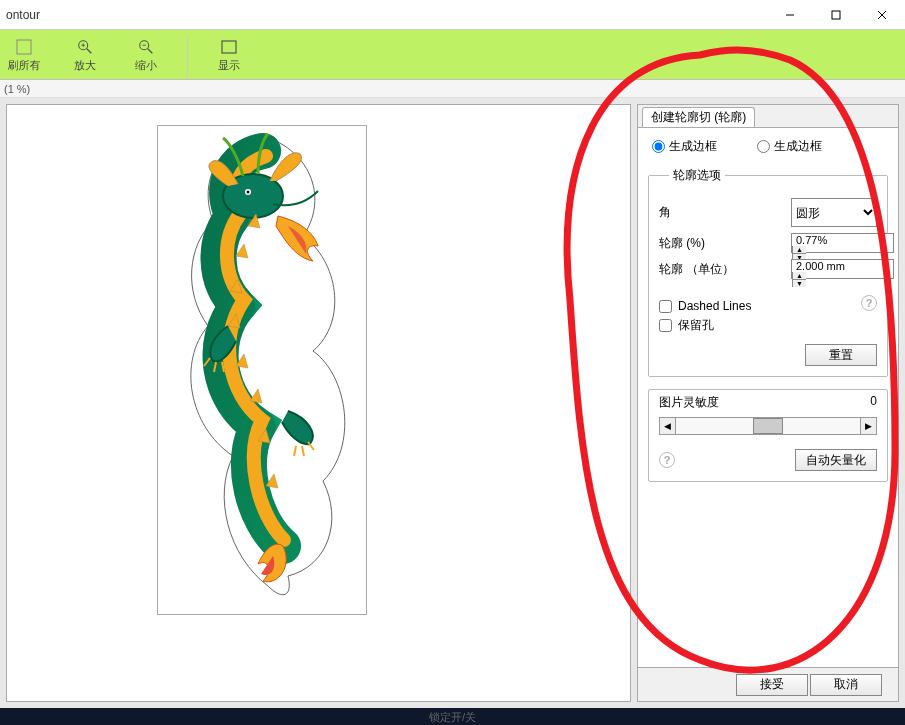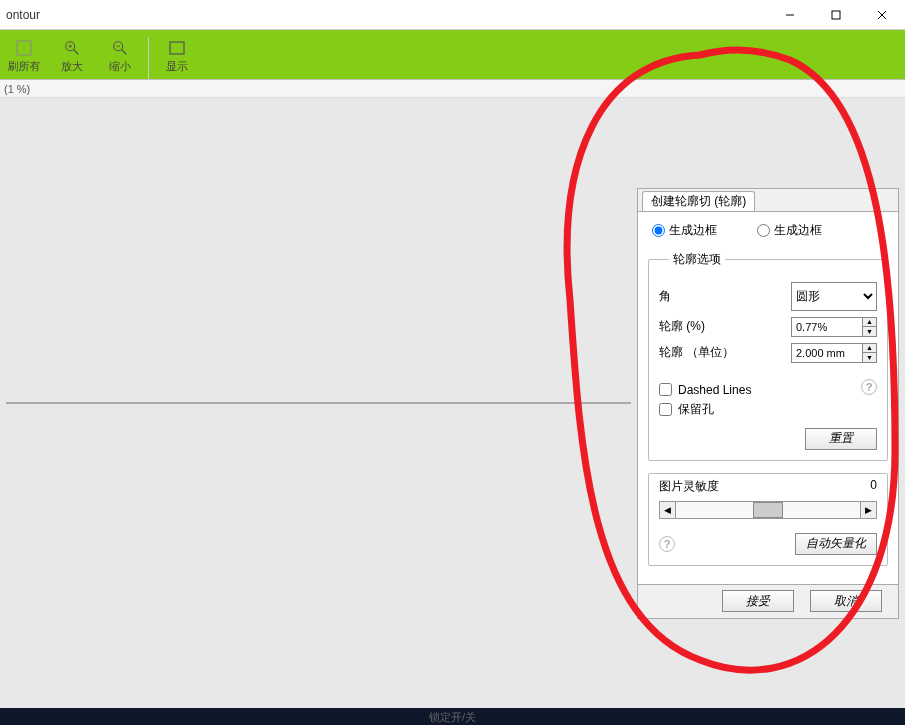--- a/index.html
+++ b/index.html
@@ -5,71 +5,71 @@
   * { box-sizing: border-box; font-family: "Microsoft YaHei", "Segoe UI", sans-serif; }
   html, body { margin: 0; padding: 0; }
   body { background: #e8e8e8; width: 905px; height: 725px; overflow: hidden; font-size: 12px; color: #000; }
 
   
   .titlebar { height: 30px; background: #fff; display: flex; align-items: center; border-bottom: 1px solid #ccc; }
   .titlebar .title { flex: 1; padding-left: 6px; font-size: 12px; color: #333; }
   .winbtn { width: 46px; height: 30px; display: flex; align-items: center; justify-content: center; color: #333; }
 
   
-  .toolbar { height: 50px; background: #84cc16; display: flex; align-items: flex-end; gap: 0; border-bottom: 1px solid #bfbfbf; padding-top: 2px; }
+  .toolbar { height: 50px; background: #bef264; display: flex; align-items: center; gap: 13px; border-bottom: 1px solid #bfbfbf; padding-top: 2px; }
   .tbtn { width: 48px; height: 46px; display: flex; flex-direction: column; align-items: center; justify-content: center; gap: 2px; font-size: 11px; color: #444; }
   .tbtn svg { width: 20px; height: 20px; }
   .tsep { width: 1px; height: 42px; background: #ccc; margin: 2px 4px 0 4px; }
   .tbtn-icon { width: 18px; height: 18px; display: flex; align-items: center; justify-content: center; }
 
   
   .zoomrow { height: 18px; background: #f5f5f5; font-size: 11px; color: #555; padding-left: 4px; border-bottom: 1px solid #ddd; display: flex; align-items: center; }
 
   
-  .main { display: flex; height: 610px; align-items: center; }
+  .main { display: flex; height: 610px; }
   .canvas { flex: 1; background: #fff; margin: 6px 0 6px 6px; border: 1px solid #aaa; position: relative; overflow: hidden; }
   .dragon-wrap { position: absolute; left: 150px; top: 20px; width: 210px; height: 490px; border: 1px solid #aaa; background: #fff; }
 
   .sidepanel { width: 262px; background: #f0f0f0; margin: 6px 6px 6px 6px; border: 1px solid #aaa; position: relative; display: flex; flex-direction: column; }
   .tabbar { height: 22px; display: flex; align-items: flex-end; padding: 2px 4px 0 4px; }
   .tab { background: #fff; border: 1px solid #aaa; border-bottom: none; border-radius: 3px 3px 0 0; padding: 2px 8px; font-size: 12px; height: 20px; display: flex; align-items: center; }
   .panelbody { flex: 1; background: #fff; border-top: 1px solid #aaa; margin: 0; padding: 10px 10px 6px 10px; overflow: hidden; }
 
   .radios { display: flex; gap: 40px; margin-bottom: 12px; padding-left: 4px; }
   .radio { display: flex; align-items: center; gap: 4px; font-size: 12px; }
   .radio input { margin: 0; }
 
   fieldset { border: 1px solid #bbb; border-radius: 2px; padding: 8px 10px 10px 10px; margin: 0 0 12px 0; }
   legend { font-size: 12px; padding: 0 4px; margin-left: 10px; }
   .formrow { display: flex; align-items: center; margin: 6px 0; }
   .formrow label.lbl { flex: 1; font-size: 12px; }
   .formrow .field { width: 86px; }
 
   select.sel { width: 86px; height: 29px; font-size: 12px; border: 1px solid #888; background: #fff; }
-  .spin { display: flex; width: 86px; height: 20px; border: 1px solid #888; background: #fff; }
+  .spin { display: flex; width: 103px; height: 20px; border: 1px solid #888; background: #fff; flex-direction: column; }
   .spin input { flex: 1; border: none; font-size: 11px; padding: 0 4px; outline: none; width: 100%; }
   .spin .arrows { width: 14px; display: flex; flex-direction: column; border-left: 1px solid #888; }
   .spin .arrows div { flex: 1; display: flex; align-items: center; justify-content: center; font-size: 7px; line-height: 1; background: #efefef; }
   .spin .arrows div:first-child { border-bottom: 1px solid #888; }
 
   .check { display: flex; align-items: center; gap: 6px; font-size: 12px; margin: 4px 0; }
   .check input { margin: 0; width: 13px; height: 13px; }
 
-  .btn { height: 22px; border: 1px solid #888; background: linear-gradient(#fdfdfd,#e8e8e8); font-size: 12px; padding: 0 10px; display: inline-flex; align-items: center; justify-content: center; font-style: italic; }
+  .btn { height: 22px; border: 1px solid #888; background: linear-gradient(#fdfdfd,#e8e8e8); font-size: 12px; padding: 0 10px; display: inline-flex; align-items: center; justify-content: center; }
 
   .helpicon { width: 16px; height: 16px; color: #aaa; border-radius: 50%; border: 1px solid #bbb; display: inline-flex; align-items: center; justify-content: center; font-size: 11px; font-weight: bold; }
 
   .slider-row { display: flex; align-items: center; height: 18px; border: 1px solid #999; background: #f8f8f8; }
   .slider-row .sbtn { width: 16px; height: 100%; display: flex; align-items: center; justify-content: center; font-size: 9px; background: #eee; border-left: 1px solid #999; border-right: 1px solid #999; }
   .slider-row .sbtn:first-child { border-left: none; }
   .slider-row .sbtn:last-child { border-right: none; }
   .slider-row .track { flex: 1; position: relative; height: 100%; }
   .slider-row .thumb { position: absolute; top: 0; bottom: 0; width: 30px; left: 50%; transform: translateX(-50%); background: #ccc; border: 1px solid #888; }
 
-  .footer { height: 34px; background: #f0f0f0; display: flex; align-items: center; justify-content: flex-end; gap: 16px; padding: 0 16px; border-top: 1px solid #aaa; }
+  .footer { height: 34px; background: #f0f0f0; display: flex; align-items: center; justify-content: flex-end; gap: 2px; padding: 0 16px; border-top: 1px solid #aaa; }
   .footer .btn { width: 72px; }
 
   .statusbar { height: 18px; background: #0f172a; display: flex; align-items: center; justify-content: center; font-size: 11px; color: #666; }
 
   
   .redcircle { position: absolute; pointer-events: none; }
 </style>
 </head>
 <body>
 

